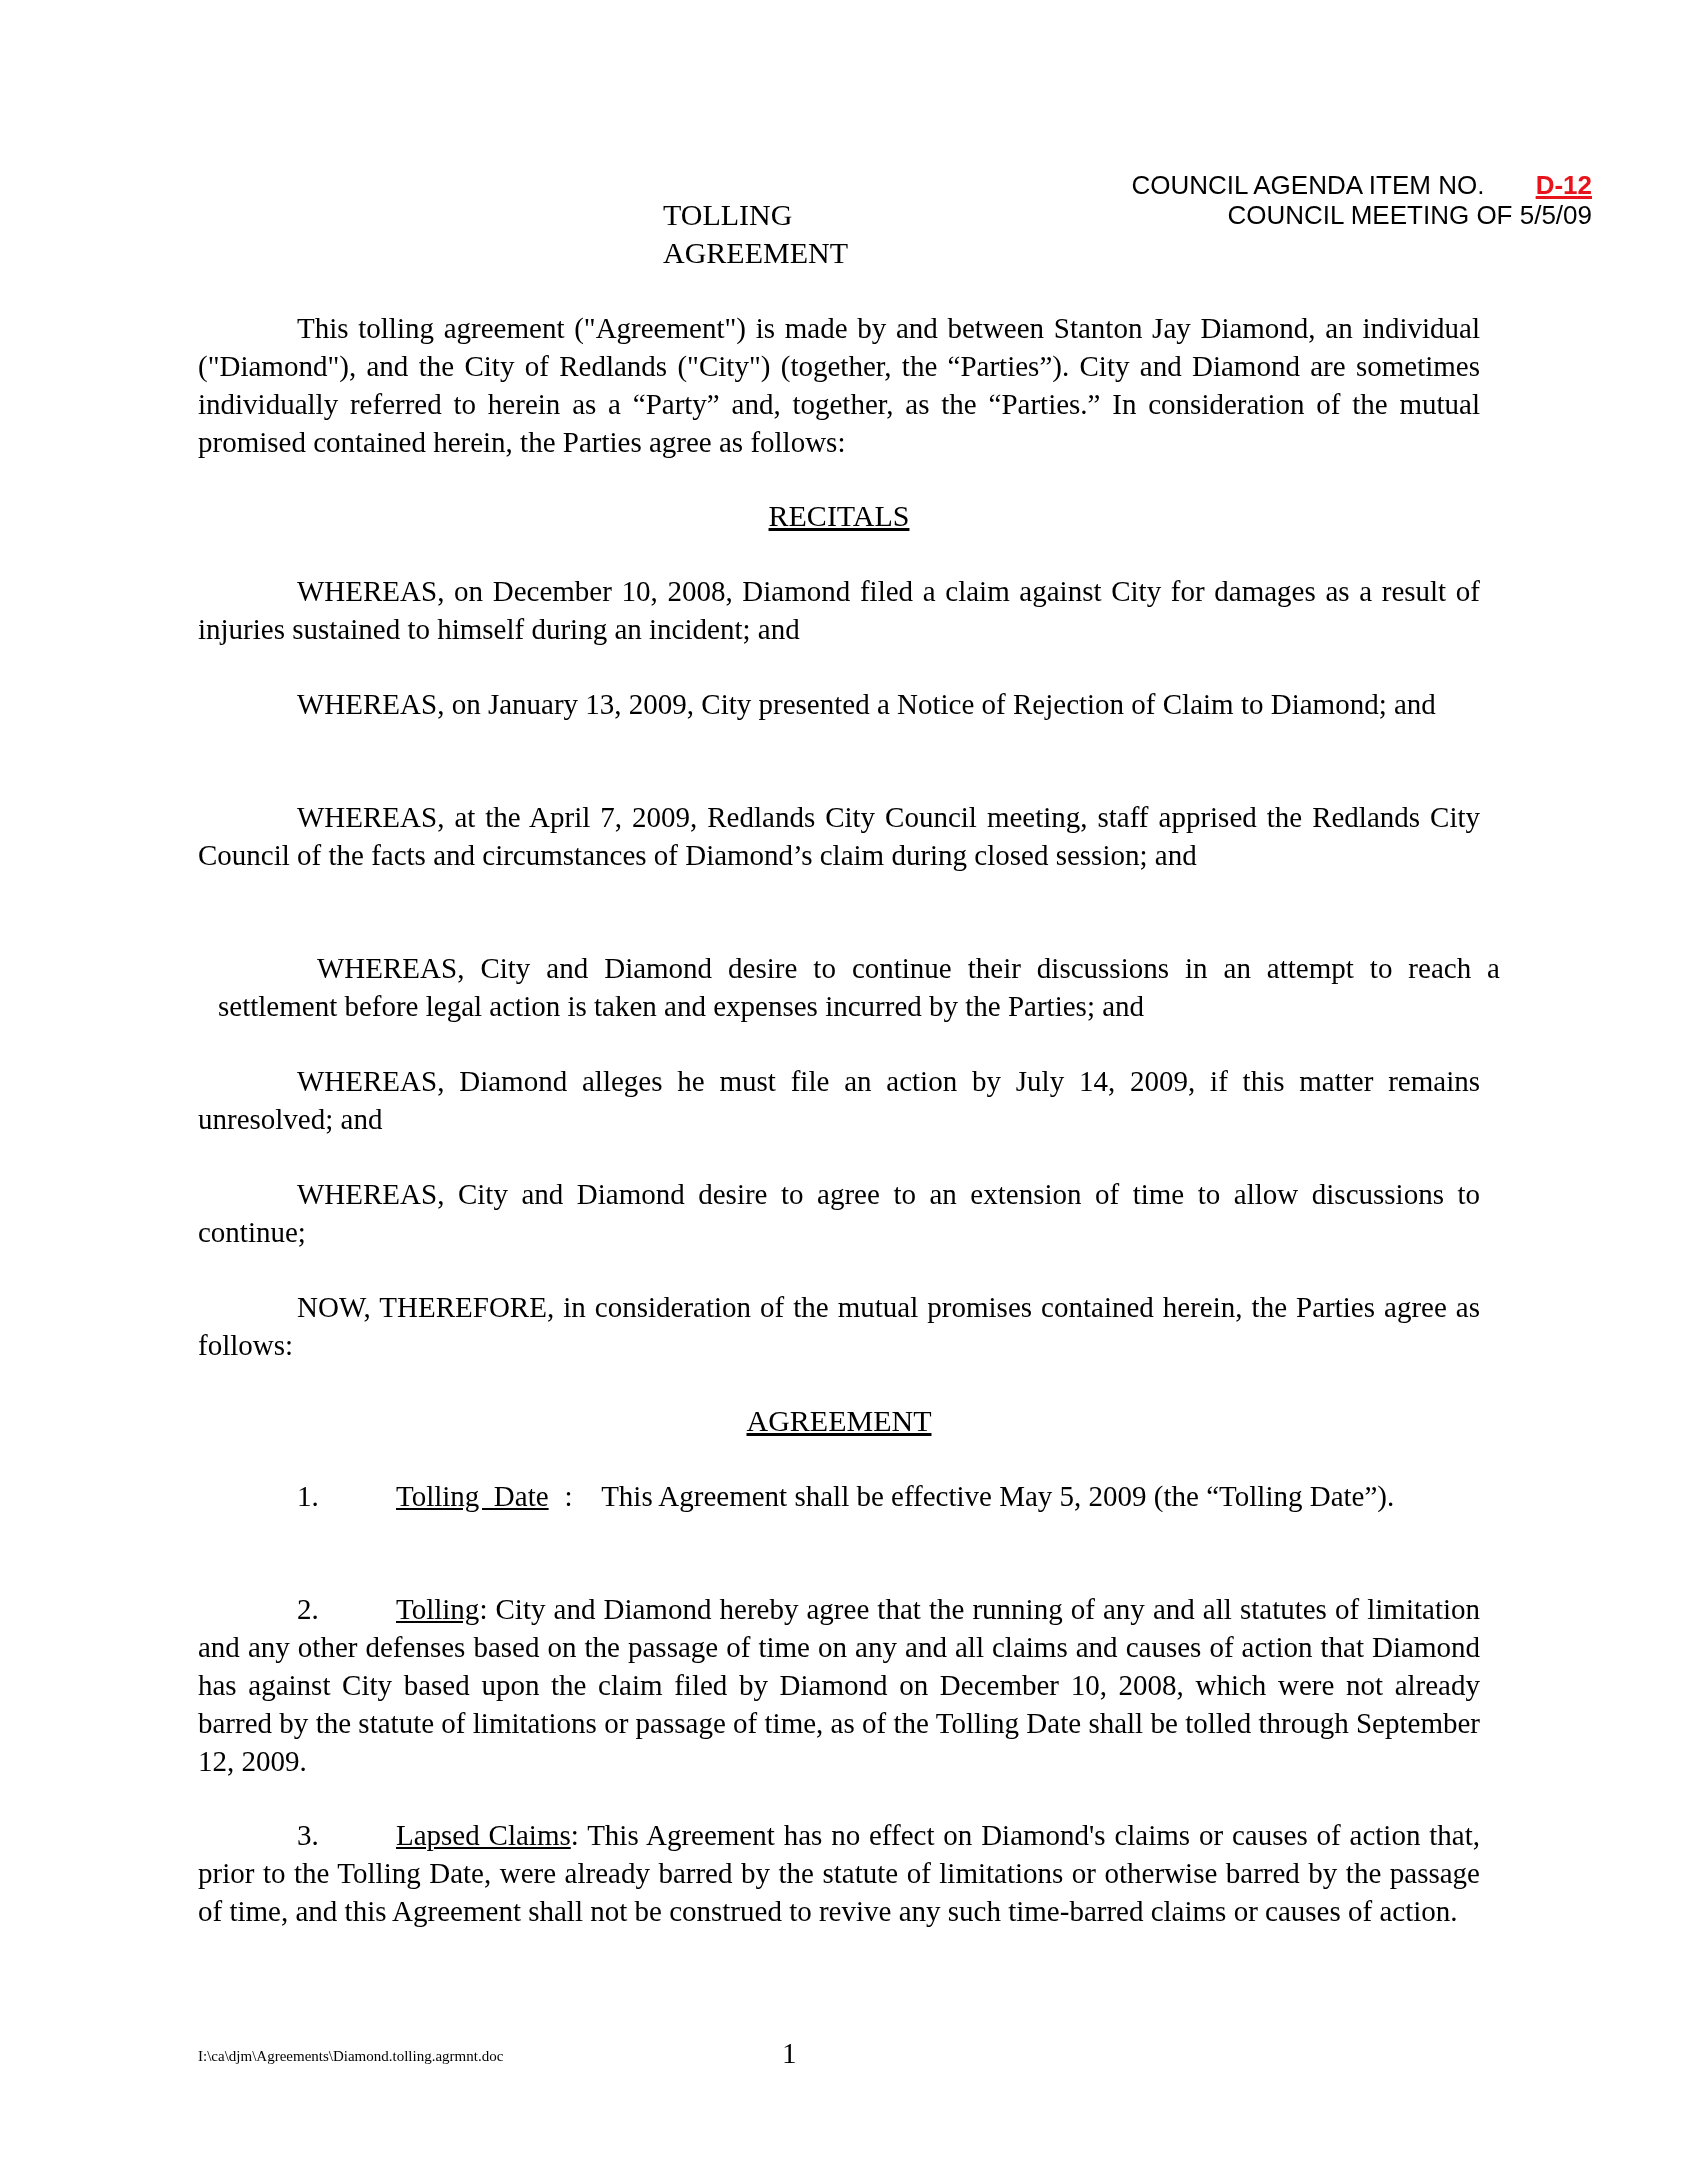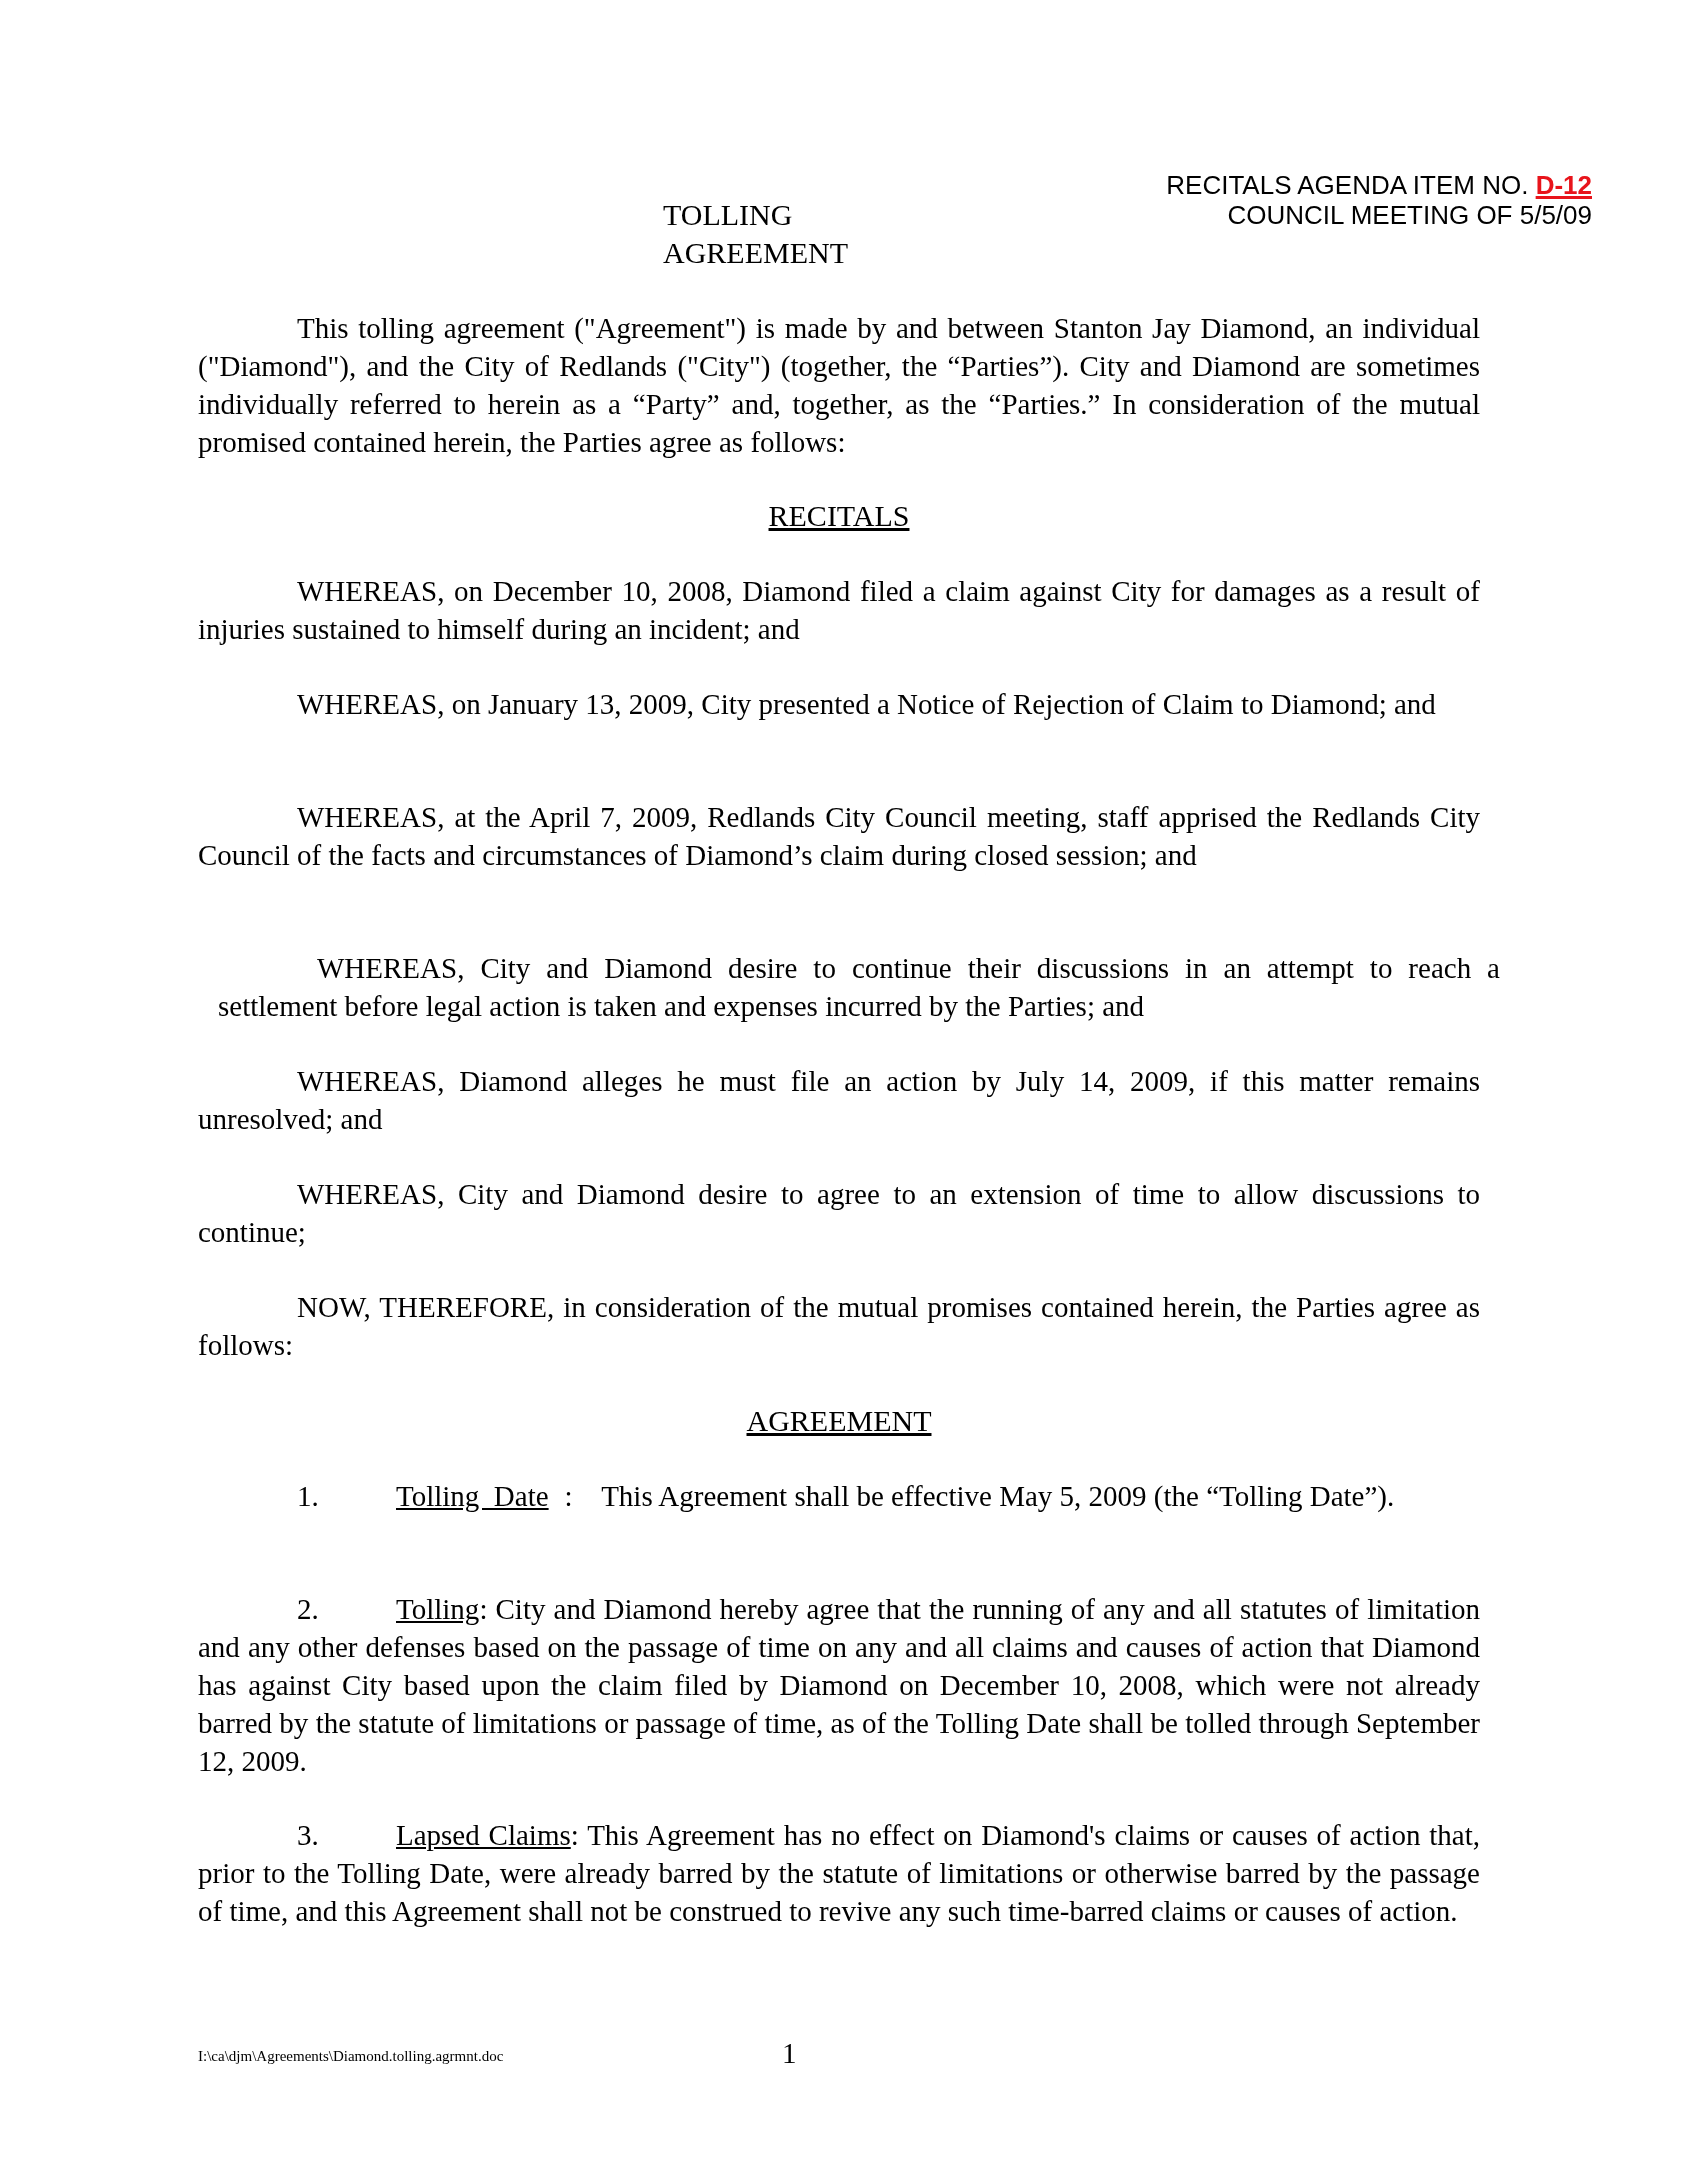--- a/index.html
+++ b/index.html
@@ -4,21 +4,21 @@
 <style>
   html, body { margin: 0; padding: 0; background: #ffffff; }
   body { width: 1683px; height: 2178px; position: relative; overflow: hidden; color: #000; }
   .serif { font-family: "Liberation Serif", "DejaVu Serif", serif; }
   .sans { font-family: "Liberation Sans", "DejaVu Sans", sans-serif; }
 
   .agenda-header {
     position: absolute; right: 91px; top: 170px;
     text-align: right; font-size: 26px; line-height: 30px;
   }
-  .agenda-header .item-no { color: #e8141b; font-weight: bold; text-decoration: underline; text-decoration-thickness: 3px; }
+  .agenda-header .item-no { color: #e8141b; font-weight: bold; text-decoration: underline; text-decoration-thickness: 3px; margin-left: 44px; }
 
   .doc-title {
     position: absolute; left: 663px; top: 196px;
     font-size: 30px; line-height: 38px;
   }
 
   .body-text {
     position: absolute; left: 198px; width: 1282px;
     font-size: 29px; line-height: 38px; text-align: justify;
   }
@@ -44,21 +44,21 @@
   }
   .page-number {
     position: absolute; left: 782px; top: 2037px;
     font-size: 29px; line-height: 32px;
   }
 </style>
 </head>
 <body>
 
 <div class="agenda-header sans">
-  <div><span>RECITALS AGENDA ITEM NO. </span><span class="item-no">D-12</span></div>
+  <div><span>COUNCIL AGENDA ITEM NO. </span><span class="item-no">D-12</span></div>
   <div>COUNCIL MEETING OF 5/5/09</div>
 </div>
 
 <div class="doc-title serif">
   <div>TOLLING</div>
   <div>AGREEMENT</div>
 </div>
 
 <div class="body-text serif" style="top:309px;">
   <p>This tolling agreement ("Agreement") is made by and between Stanton Jay Diamond, an individual ("Diamond"), and the City of Redlands ("City") (together, the “Parties”). City and Diamond are sometimes individually referred to herein as a “Party” and, together, as the “Parties.” In consideration of the mutual promised contained herein, the Parties agree as follows:</p>

